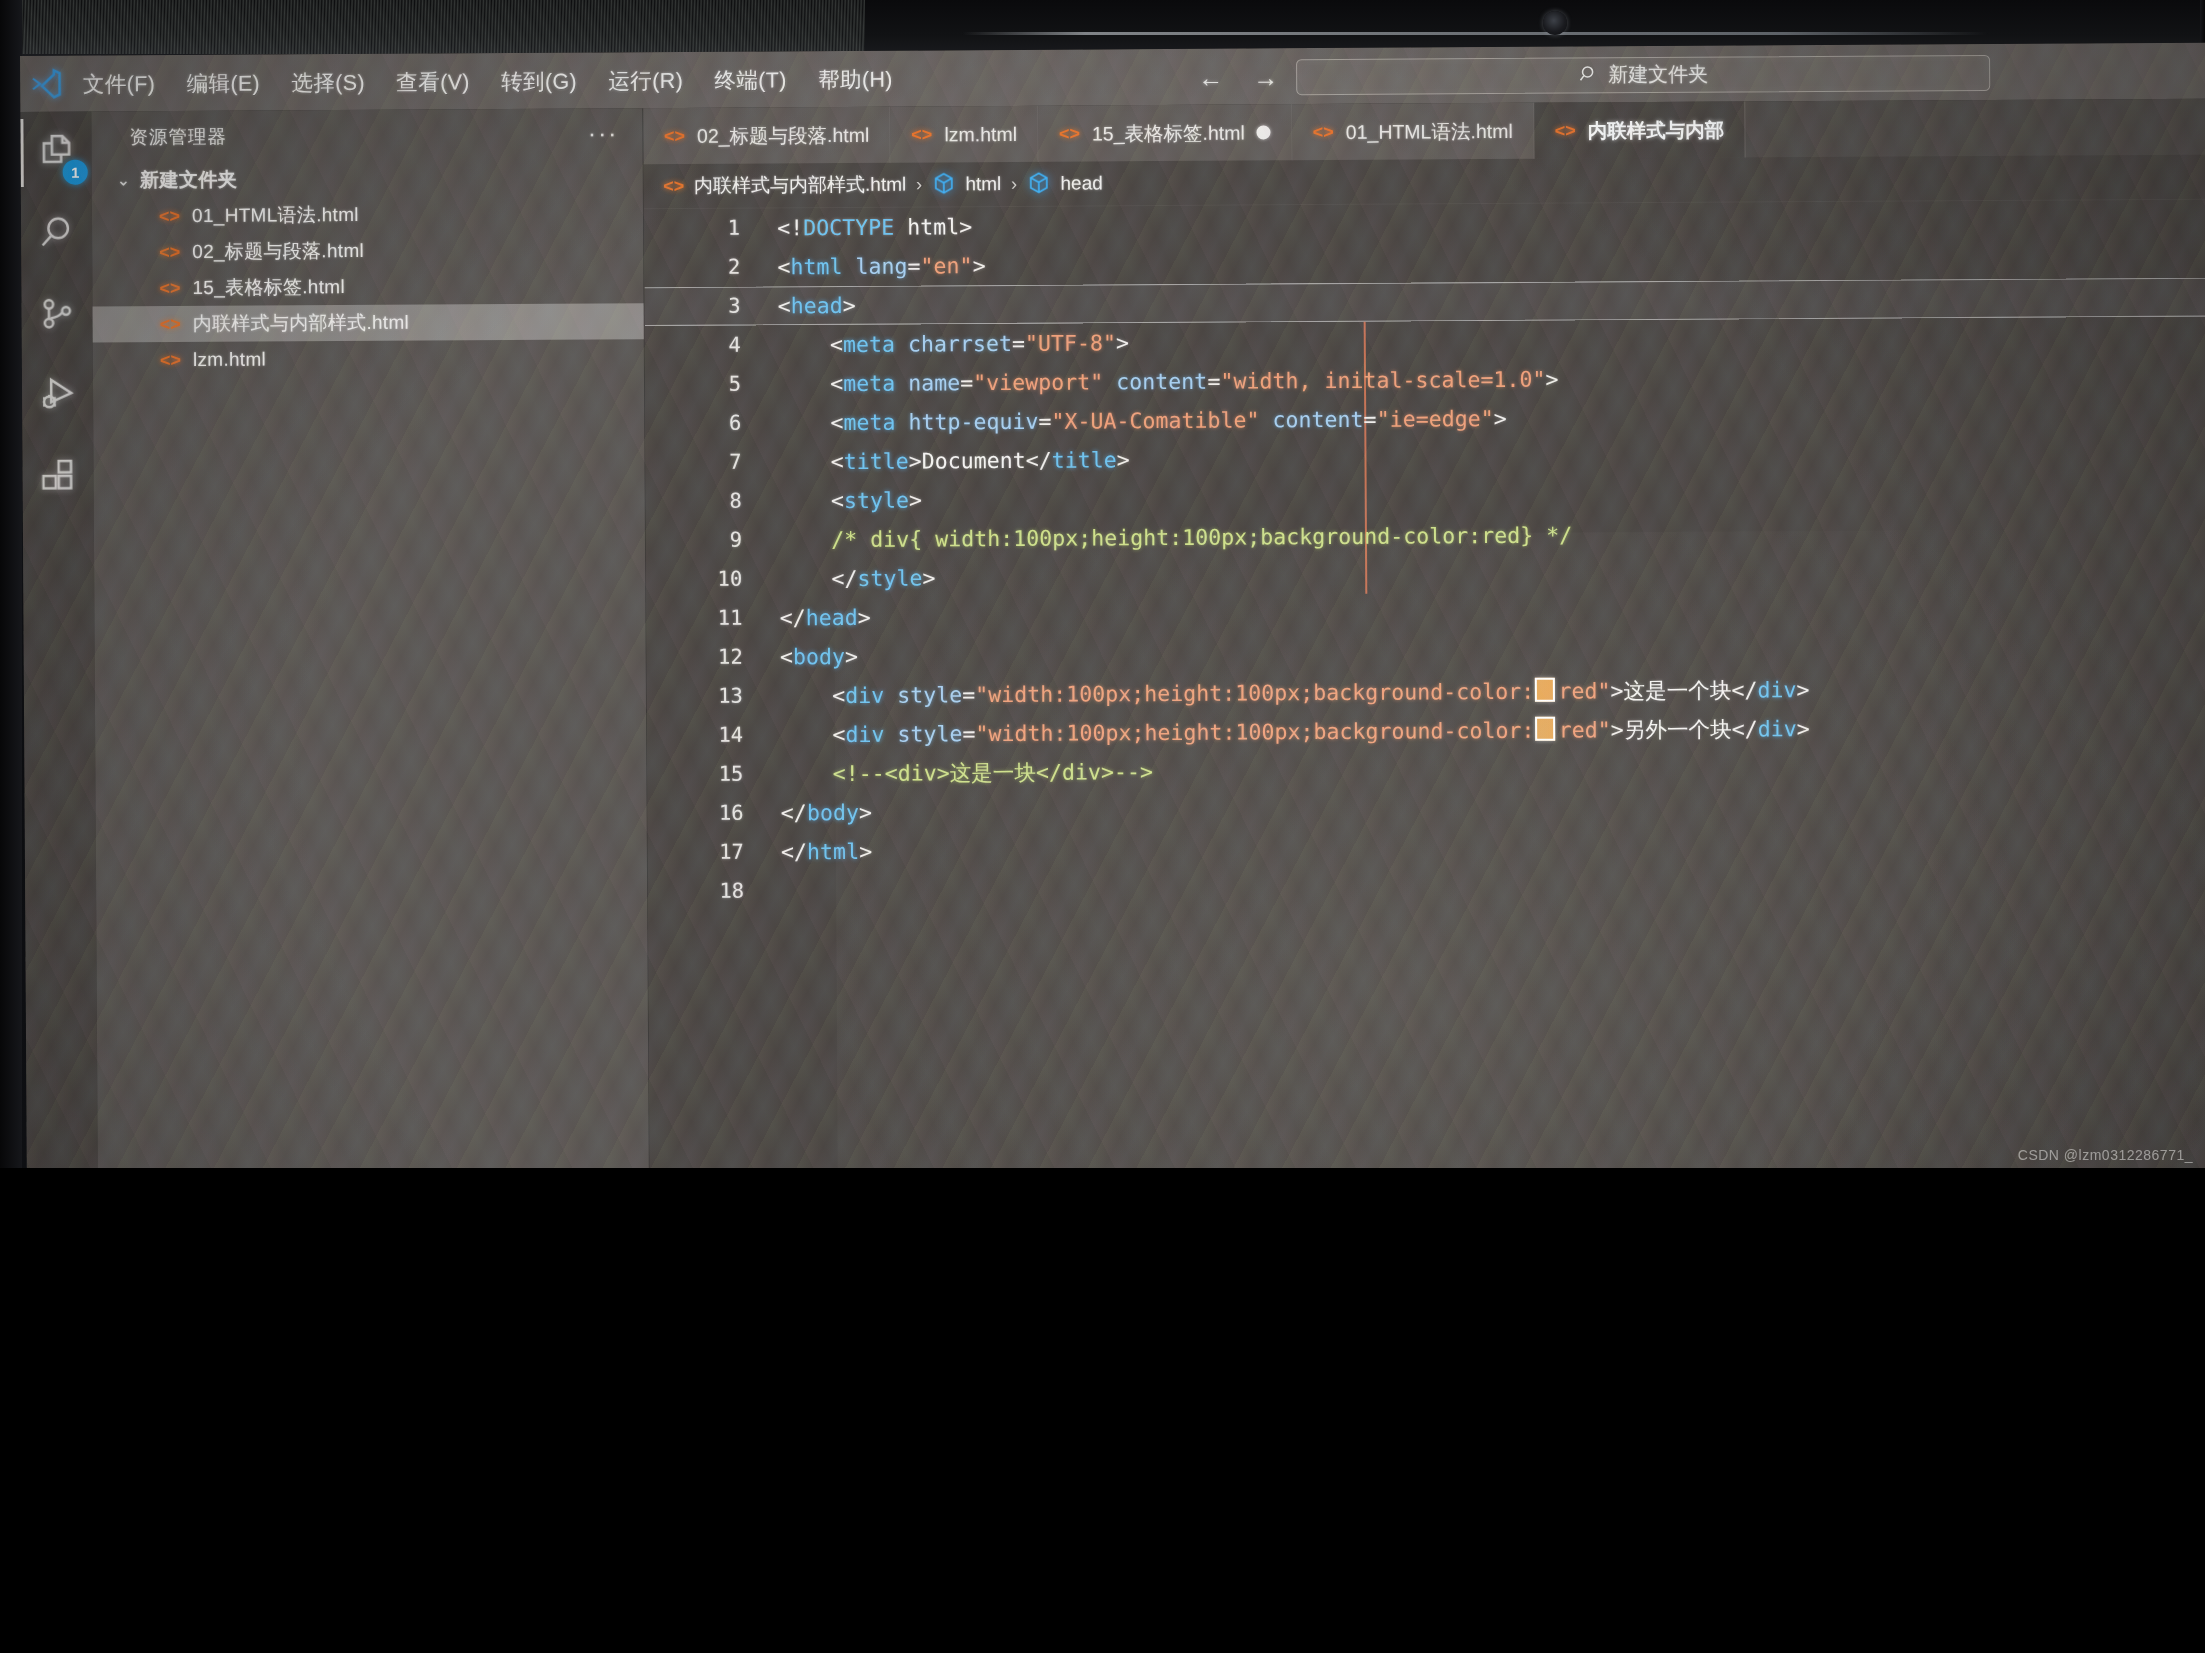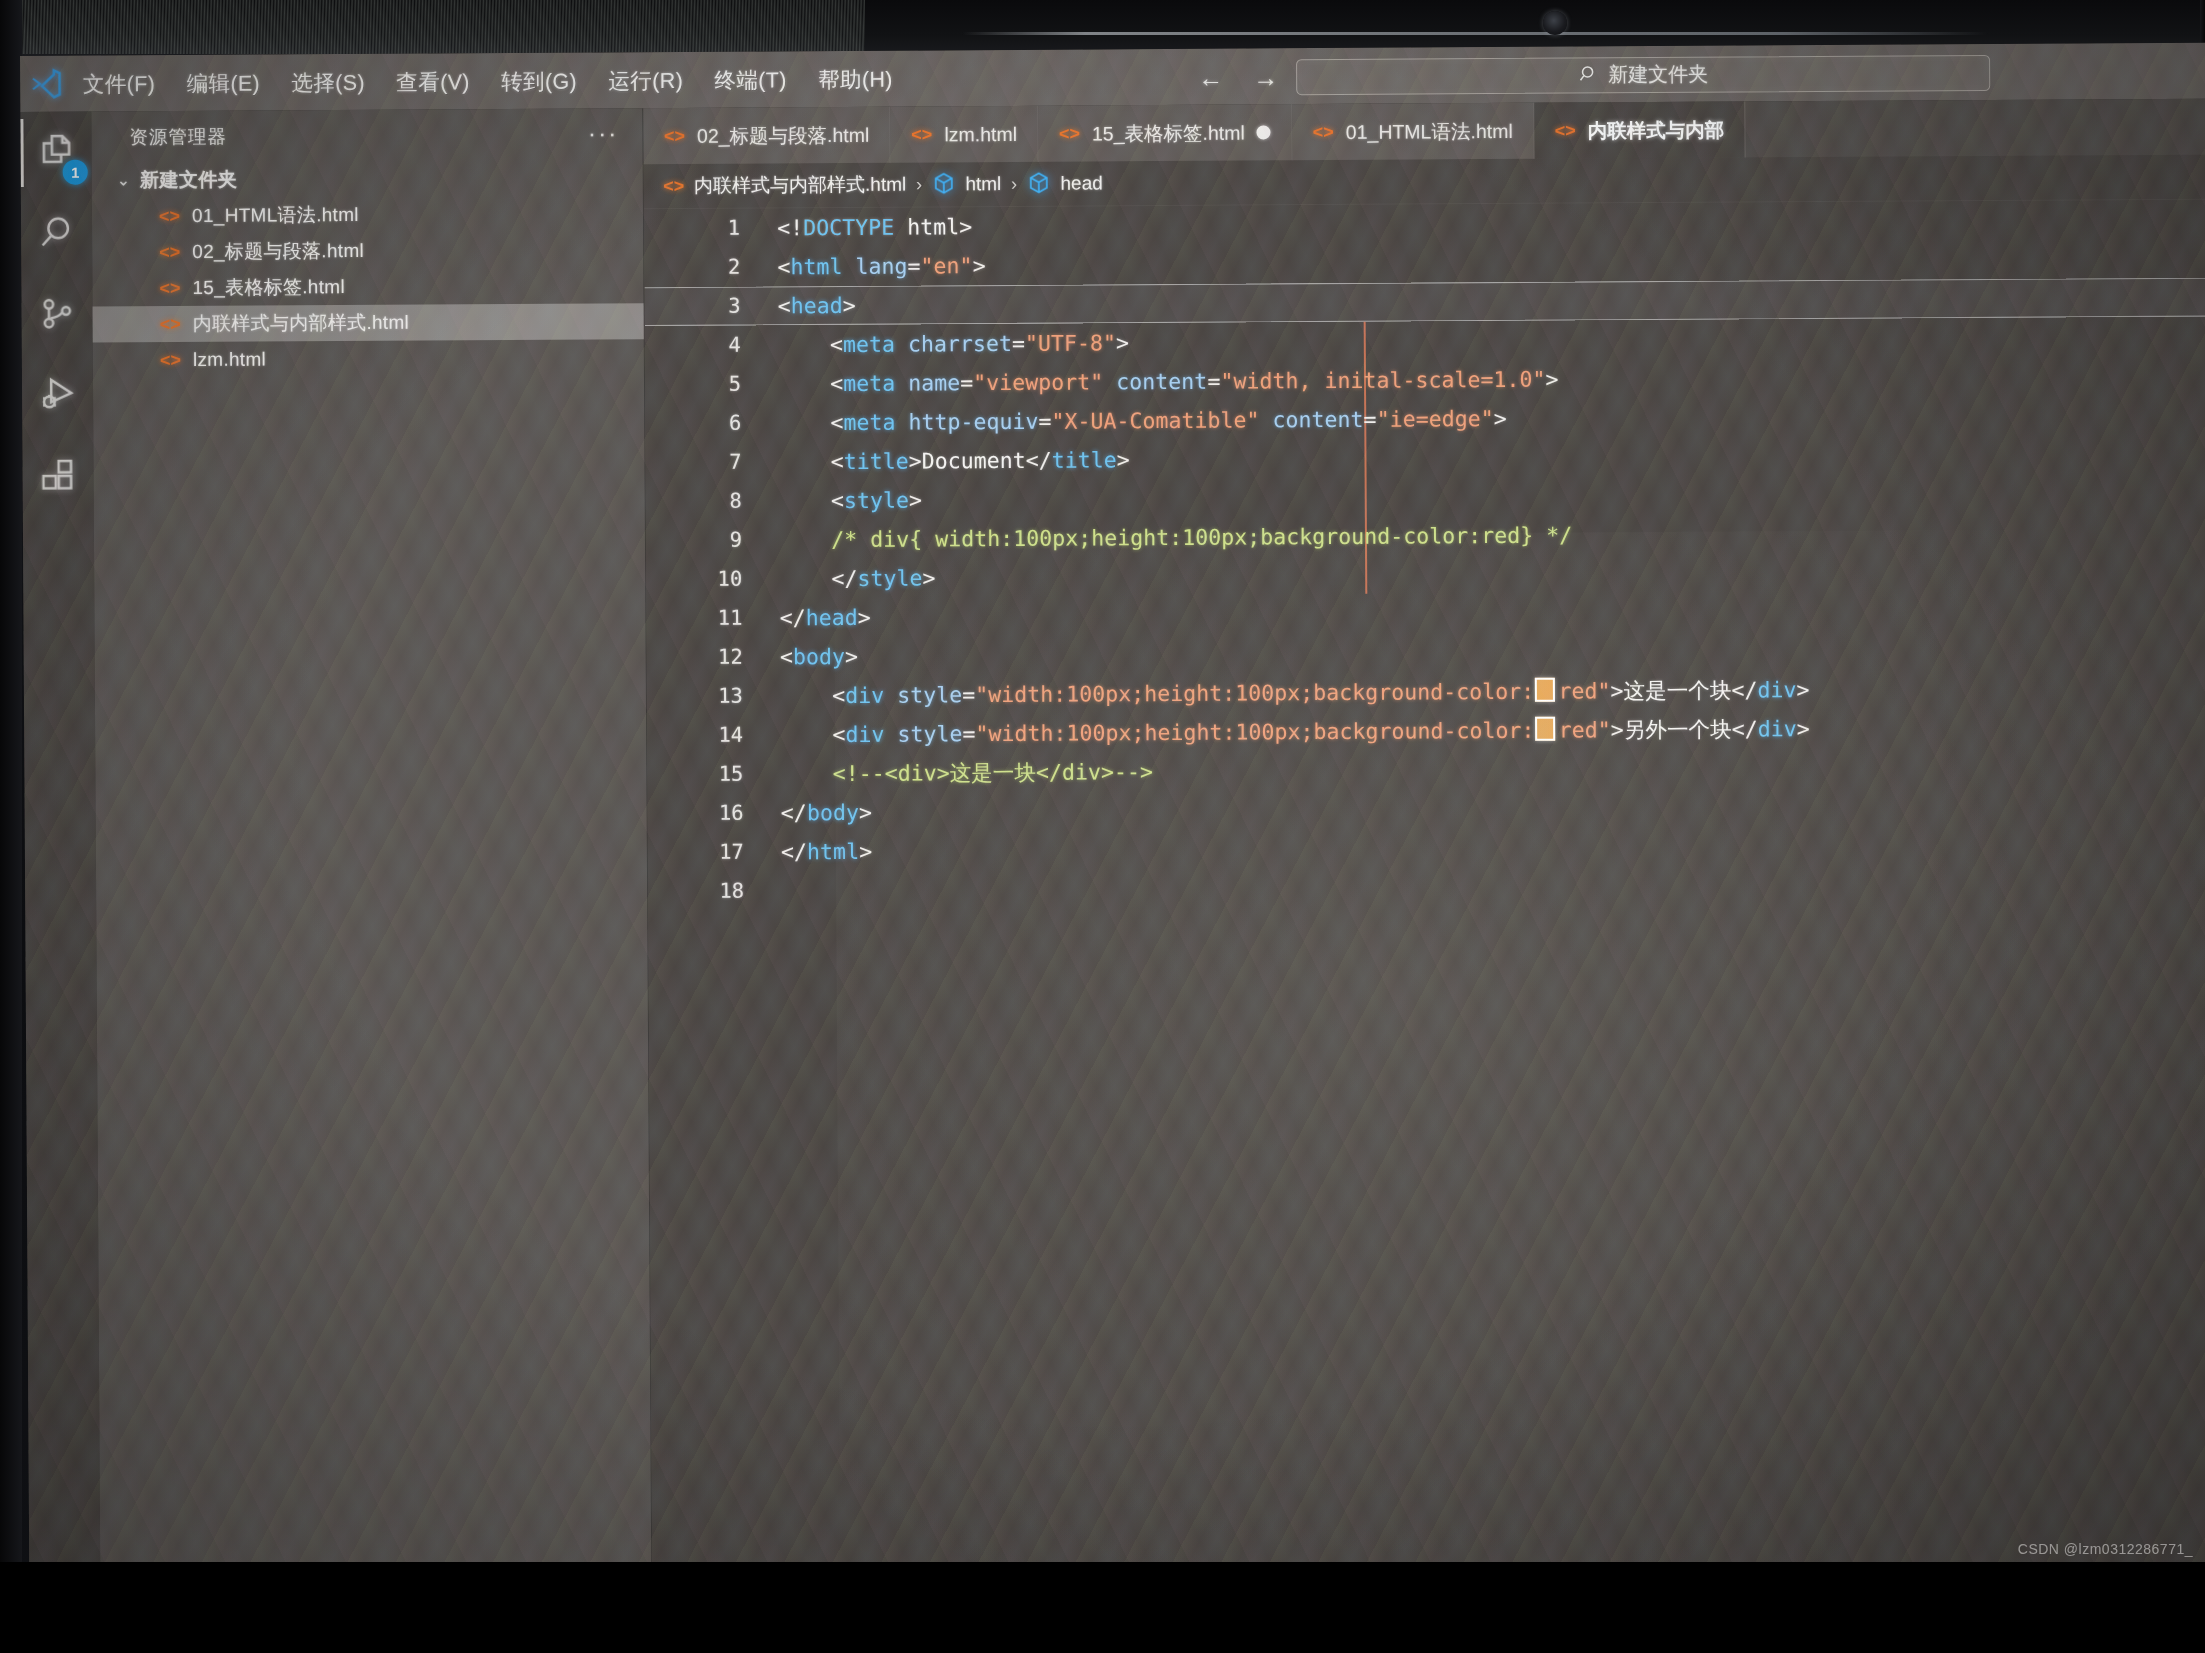--- a/index.html
+++ b/index.html
@@ -6,21 +6,21 @@
     margin: 0; padding: 0;
     width: 2205px; height: 1654px;
     background: #000;
     overflow: hidden;
     font-family: "Liberation Sans", "DejaVu Sans", sans-serif;
   }
 
   
   #photo {
     position: relative;
-    width: 2205px; height: 1562px;
+    width: 2205px; height: 1168px;
     background: linear-gradient(160deg,#15161a 0%, #0c0d10 40%, #121317 100%);
     overflow: hidden;
   }
   .bezel-top {
     position:absolute; left:0; top:0; width:2205px; height:59px;
     background: linear-gradient(180deg,#0a0a0c 0%, #111214 60%, #1b1c20 100%);
   }
   .bezel-top-hl {
     position:absolute; left:962px; top:32px; width:1027px; height:2.7px;
     background: linear-gradient(90deg, rgba(255,255,255,0.0), rgba(220,225,230,.55) 12%, rgba(200,210,220,.42) 80%, rgba(255,255,255,0));

